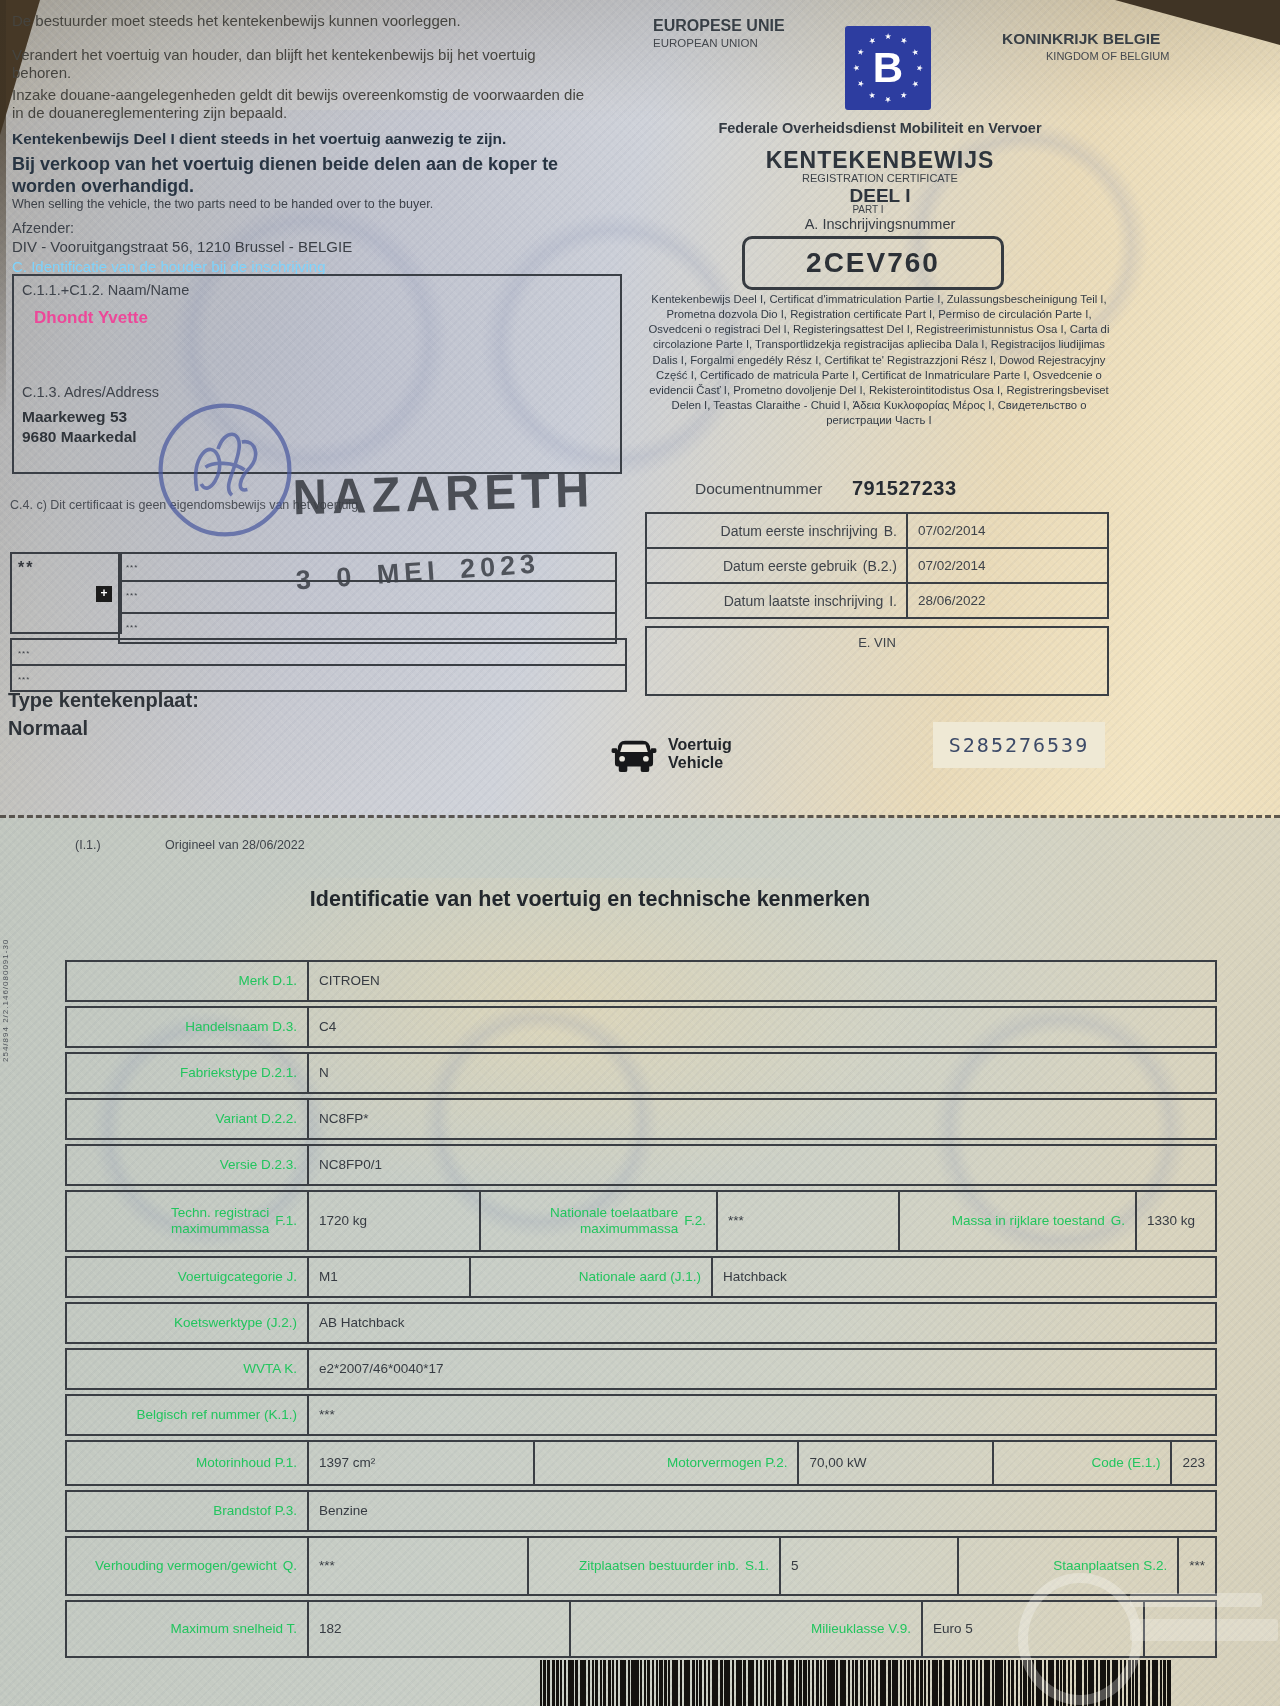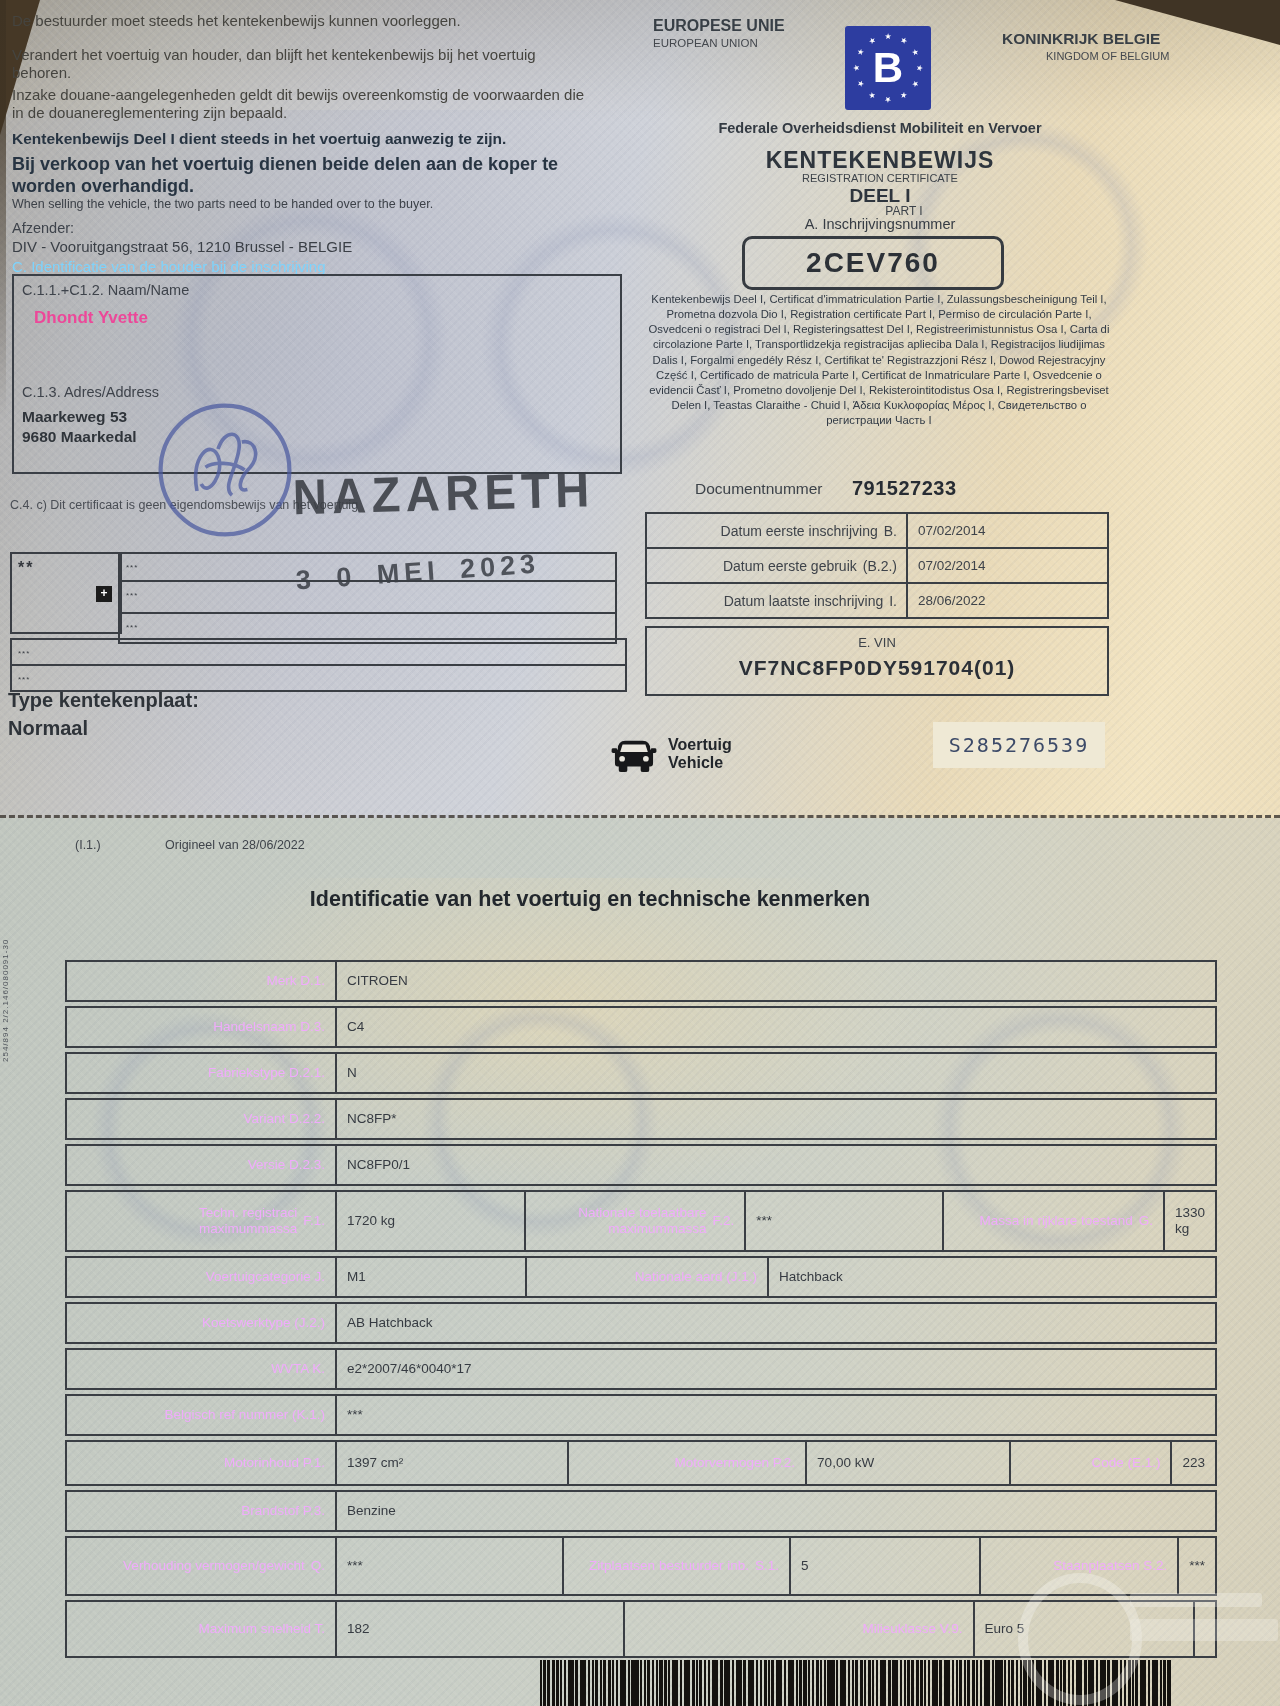--- a/index.html
+++ b/index.html
@@ -87,21 +87,21 @@
   
   #fold{left:0;top:815px;width:1280px;border-top:3px dashed #45403a;opacity:.85;}
   
   #edge-code{left:1px;top:832px;height:230px;width:14px;font-size:8px;color:#4e535a;
     writing-mode:vertical-rl;transform:rotate(180deg);letter-spacing:1px;}
   #section-title{left:120px;top:886px;width:940px;text-align:center;font-size:21.5px;
     font-weight:700;color:#22272d;}
   .trow{position:absolute;left:65px;width:1148px;border:2px solid #3a3e44;display:flex;align-items:stretch;}
   .cell{display:flex;align-items:center;padding:2px 10px;font-size:13.5px;color:#363b42;line-height:1.15;}
   .cell + .cell{border-left:2px solid #3a3e44;}
-  .lbl{justify-content:flex-end;text-align:right;color:#f0abfc;margin-left:28px;}
+  .lbl{justify-content:flex-end;text-align:right;color:#22c55e;}
   .wlab{width:220px;flex:none;}
   .grow{flex:1;}
   .code{margin-left:6px;white-space:nowrap;}
   
   #barcode{left:540px;top:1660px;width:632px;height:46px;
     background:repeating-linear-gradient(90deg,#14120f 0 2px,transparent 2px 4px),
                repeating-linear-gradient(90deg,#14120f 0 1px,transparent 1px 7px),
                repeating-linear-gradient(90deg,transparent 0 3px,#14120f 3px 6px,transparent 6px 13px);}
   
   #watermark{left:1000px;top:1545px;width:270px;height:160px;opacity:.5;pointer-events:none;}
@@ -197,21 +197,21 @@
     <div class="B">B</div>
   </div>
 
   <div class="abs t b" style="left:1002px;top:30px;font-size:15.5px;color:#383f46;">KONINKRIJK BELGIE</div>
   <div class="abs t" style="left:1046px;top:50px;font-size:11px;color:#44484e;">KINGDOM OF BELGIUM</div>
 
   <div class="abs t b ctr" style="left:640px;top:120px;width:480px;font-size:14.5px;color:#333a42;">Federale Overheidsdienst Mobiliteit en Vervoer</div>
   <div class="abs t b ctr" style="left:640px;top:146px;width:480px;font-size:23px;letter-spacing:1px;color:#2e353d;">KENTEKENBEWIJS</div>
   <div class="abs t ctr" style="left:640px;top:172px;width:480px;font-size:11px;color:#3c4249;">REGISTRATION CERTIFICATE</div>
   <div class="abs t b ctr" style="left:640px;top:184px;width:480px;font-size:19px;color:#2e353d;">DEEL I</div>
-  <div class="abs t ctr" style="left:664px;top:204px;width:480px;font-size:12px;color:#3c4249;">PART I</div>
+  <div class="abs t ctr" style="left:628px;top:204px;width:480px;font-size:10px;color:#3c4249;">PART I</div>
   <div class="abs t ctr" style="left:640px;top:216px;width:480px;font-size:14.5px;color:#363c44;">A. Inschrijvingsnummer</div>
 
   <div id="plate-box" class="abs">2CEV760</div>
 
   <div id="multilingual" class="abs t">Kentekenbewijs Deel I, Certificat d'immatriculation Partie I, Zulassungsbescheinigung Teil I, Prometna dozvola Dio I, Registration certificate Part I, Permiso de circulación Parte I, Osvedceni o registraci Del I, Registeringsattest Del I, Registreerimistunnistus Osa I, Carta di circolazione Parte I, Transportlidzekja registracijas aplieciba Dala I, Registracijos liudijimas Dalis I, Forgalmi engedély Rész I, Certifikat te' Registrazzjoni Rész I, Dowod Rejestracyjny Część I, Certificado de matricula Parte I, Certificat de Inmatriculare Parte I, Osvedcenie o evidencii Časť I, Prometno dovoljenje Del I, Rekisterointitodistus Osa I, Registreringsbeviset Delen I, Teastas Claraithe - Chuid I, Άδεια Κυκλοφορίας Μέρος I, Свидетельство о регистрации Часть I</div>
 
   <div class="abs t" style="left:695px;top:480px;font-size:15.5px;color:#3c4249;">Documentnummer</div>
   <div class="abs t b" style="left:852px;top:476px;font-size:20px;letter-spacing:.5px;color:#272c33;">791527233</div>
 
   <div id="dates-table" class="abs">
@@ -233,21 +233,20 @@
       <div class="dlabel">
           <span>Datum laatste inschrijving</span>
           <span>I.</span>
         </div>
       <div class="dval">28/06/2022</div>
     </div>
   </div>
 
   <div id="vin-box" class="abs">
     <div class="t ctr" style="margin-top:7px;font-size:13px;color:#3c4249;">E. VIN</div>
-    <div class="t ctr b" style="margin-top:4px;font-size:21px;letter-spacing:1px;color:#2b3037;">VF7NC8FP0DY591704(01)</div>
   </div>
 
   <svg class="abs" style="left:610px;top:734px;" width="48" height="40" viewBox="0 0 50 42">
     <rect x="1.5" y="15" width="6" height="5" rx="1.5" fill="#17181a"></rect>
     <rect x="42.5" y="15" width="6" height="5" rx="1.5" fill="#17181a"></rect>
     <path d="M8 16 Q8 7 16 7 L34 7 Q42 7 42 16 L45 20 L45 31 Q45 34 42 34 L41 34 L41 38 Q41 40 38.5 40 L34.5 40 Q32 40 32 38 L32 34 L18 34 L18 38 Q18 40 15.5 40 L11.5 40 Q9 40 9 38 L9 34 L8 34 Q5 34 5 31 L5 20 Z" fill="#17181a"></path>
     <path d="M13 11 L37 11 L39.5 19 L10.5 19 Z" fill="#e9e6dd"></path>
     <circle cx="12.5" cy="26" r="3" fill="#e9e6dd"></circle>
     <circle cx="37.5" cy="26" r="3" fill="#e9e6dd"></circle>
   </svg>

